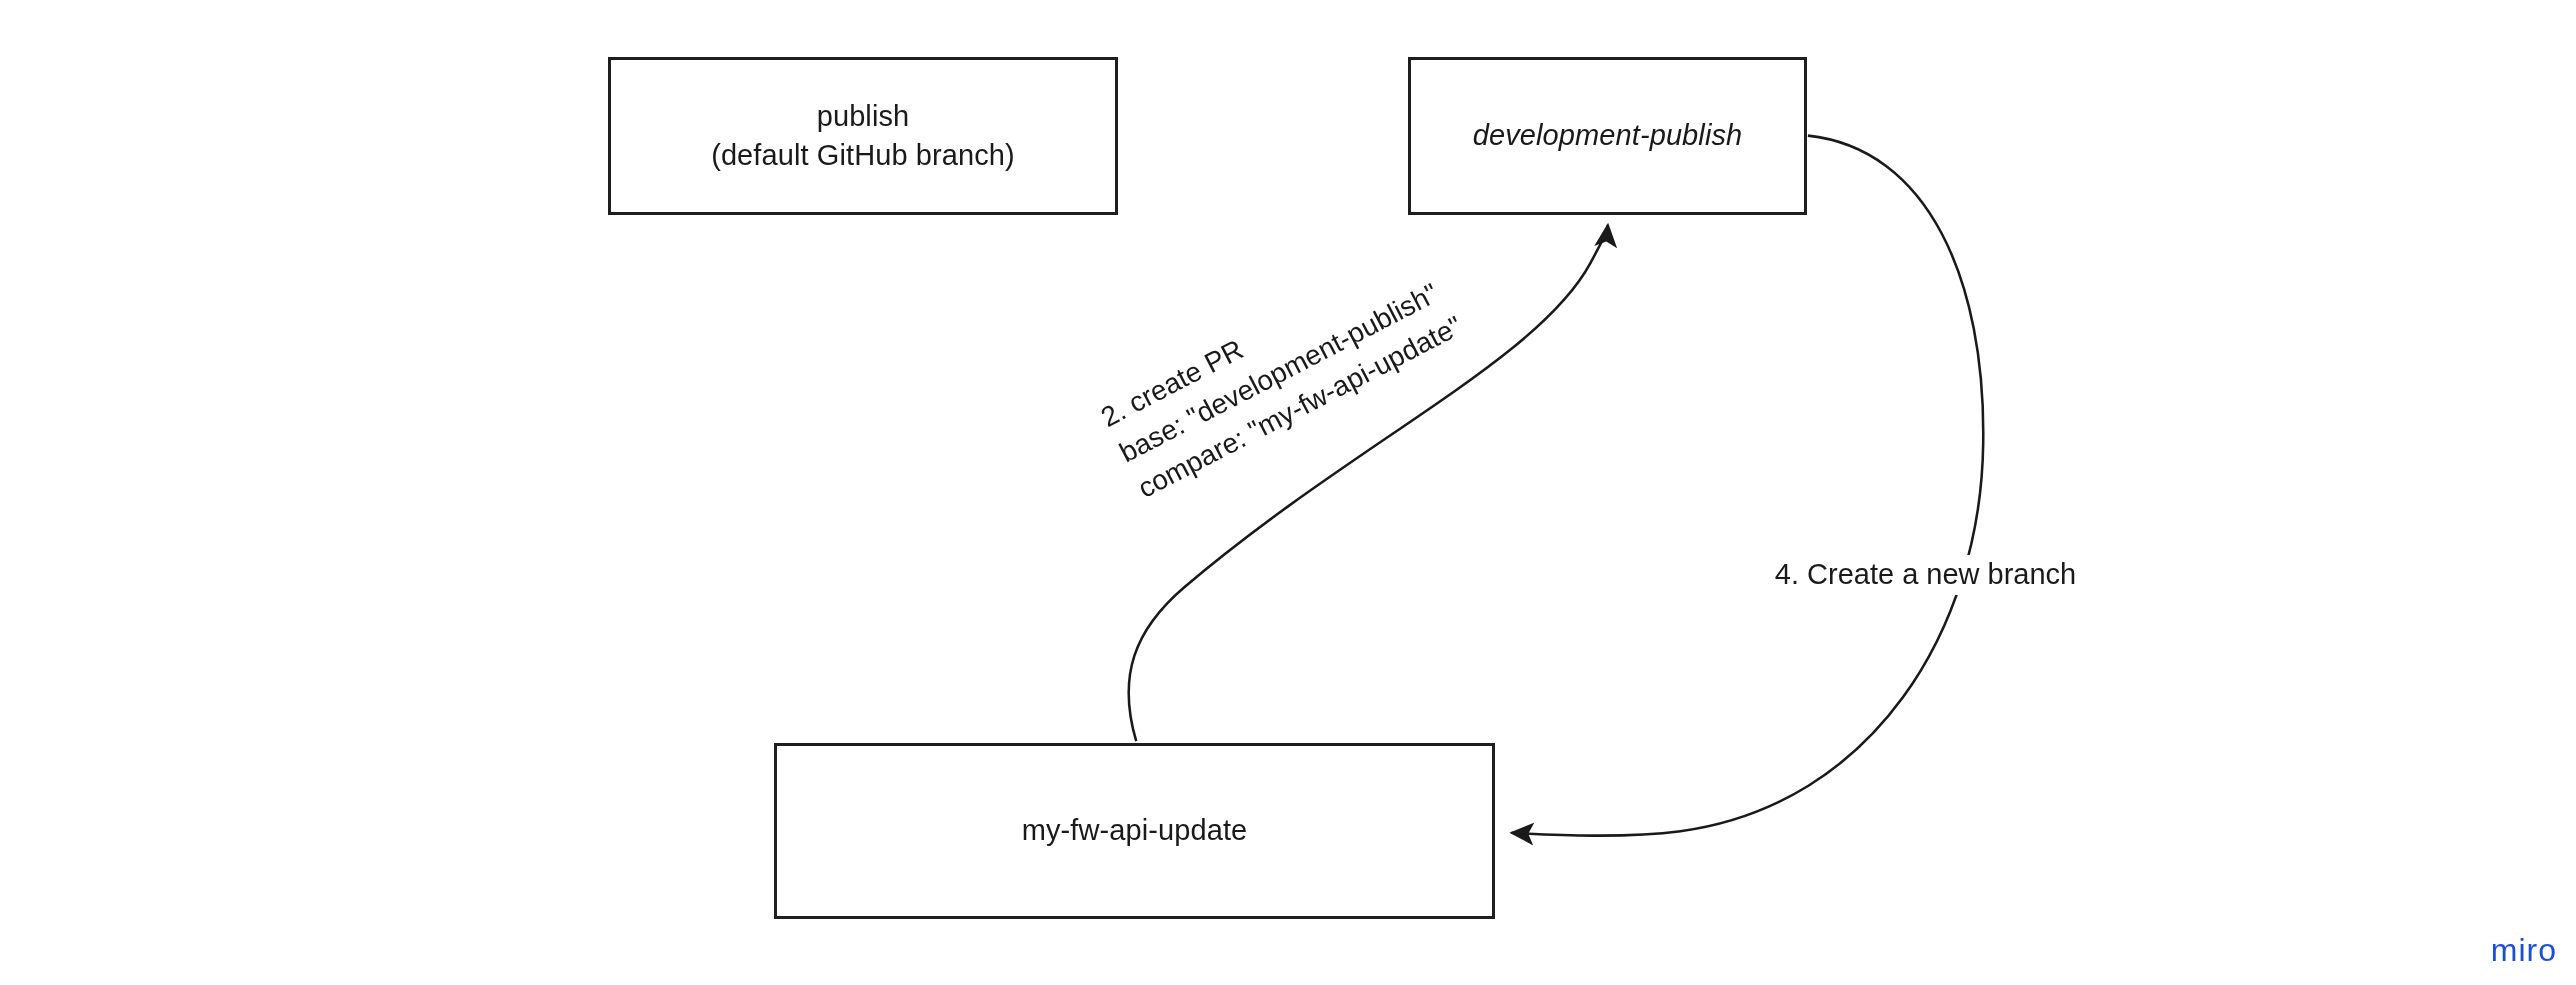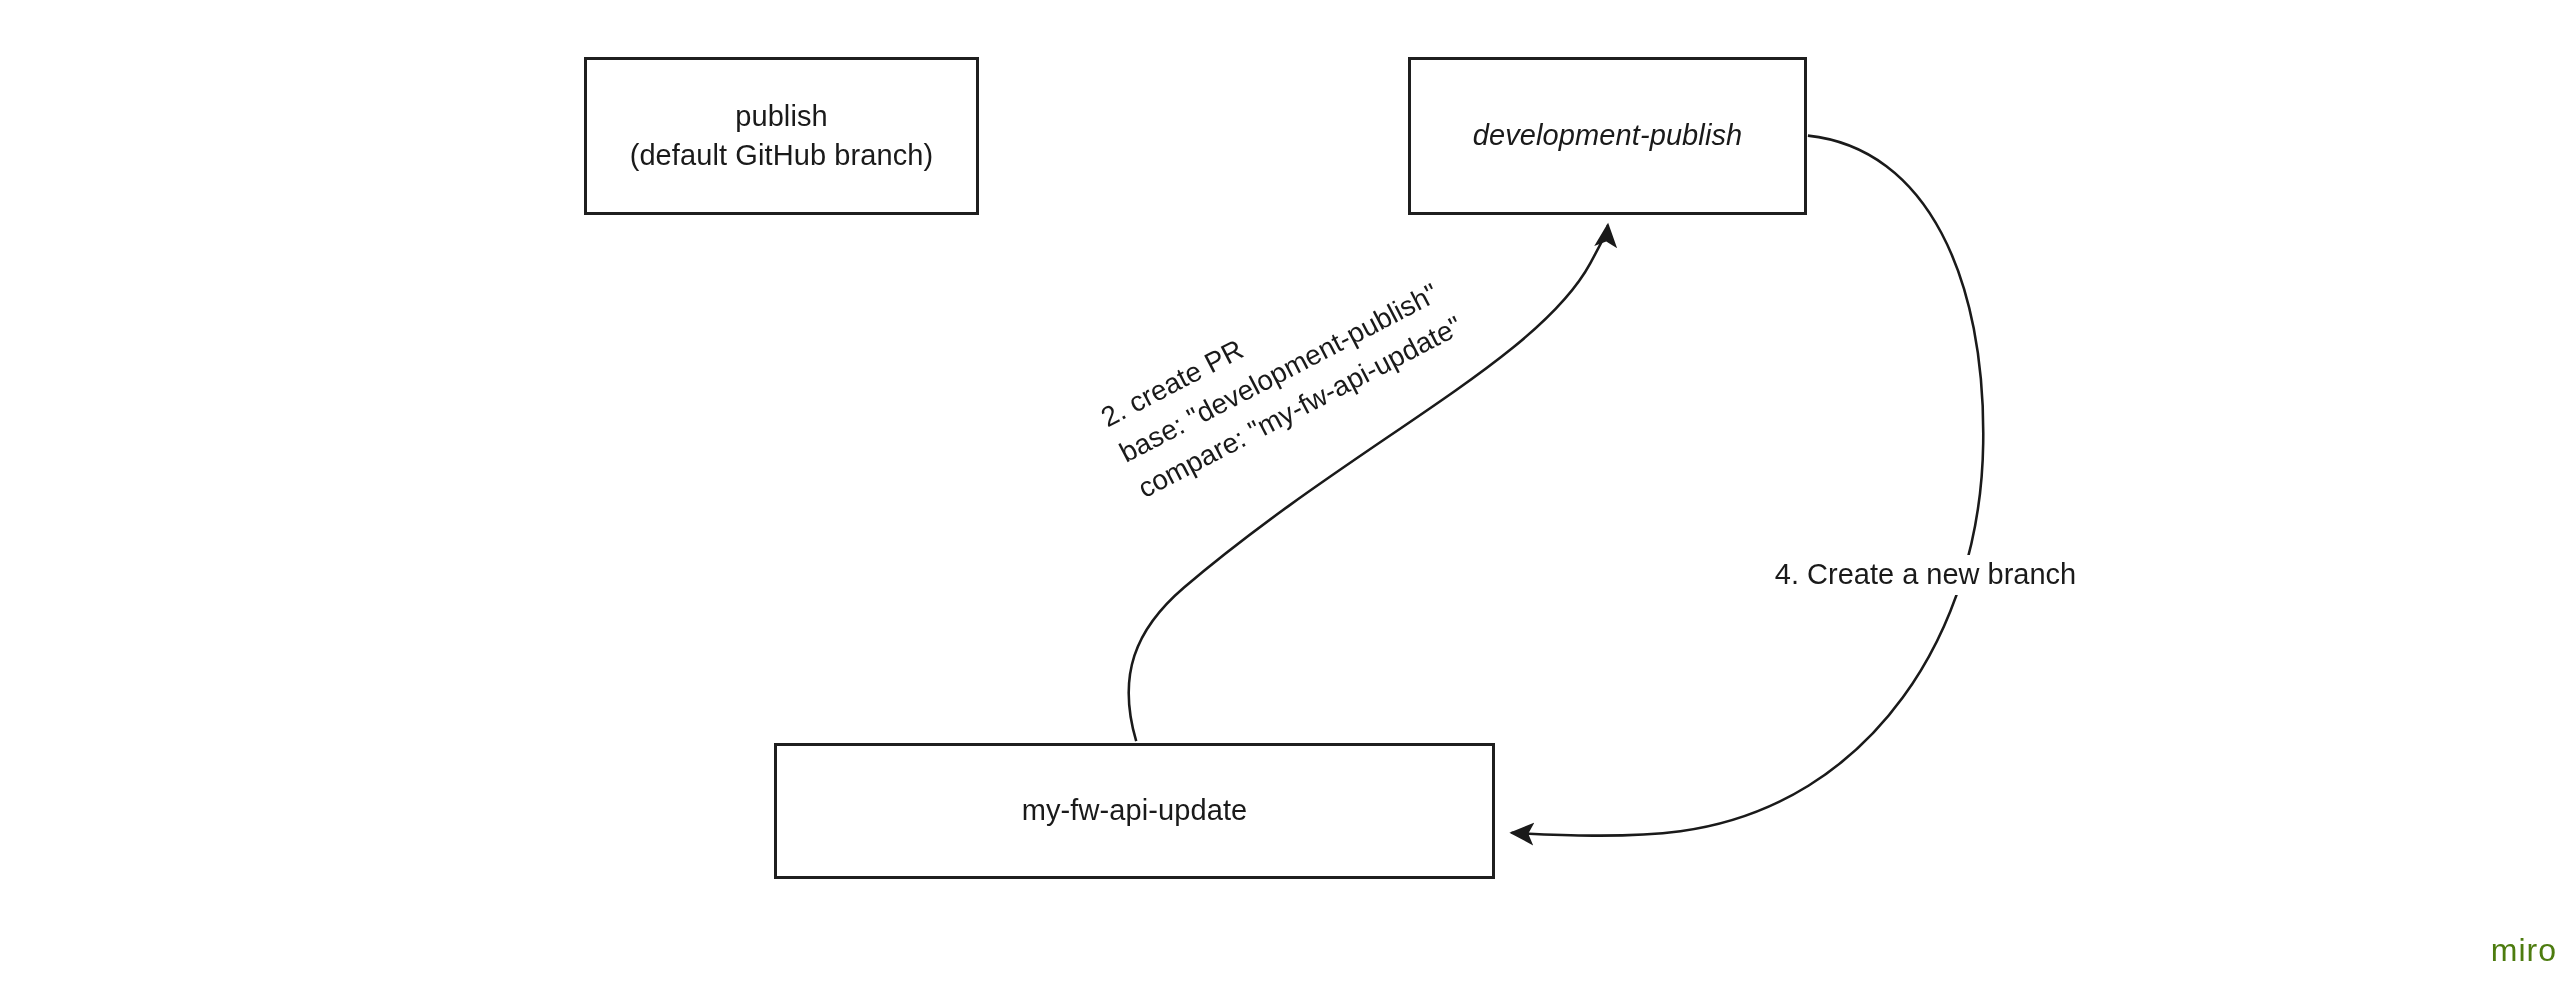--- a/index.html
+++ b/index.html
@@ -30,37 +30,37 @@
   }
   .node-label {
     font-size: 29px;
     line-height: 1.35;
     color: #1a1a1a;
     text-align: center;
     white-space: pre-line;
     letter-spacing: 0.1px;
   }
   #node-publish {
-    left: 584px;
+    left: 608px;
     top: 57px;
-    width: 395px;
+    width: 510px;
     height: 158px;
   }
   #node-development-publish {
     left: 1408px;
     top: 57px;
     width: 399px;
     height: 158px;
     font-style: italic;
   }
   #node-my-fw-api-update {
     left: 774px;
     top: 743px;
     width: 721px;
-    height: 136px;
+    height: 176px;
   }
   #edges {
     position: absolute;
     left: 0;
     top: 0;
     width: 2576px;
     height: 986px;
     z-index: 2;
   }
   .edge-label {
@@ -84,21 +84,21 @@
     line-height: 1.42;
     transform: rotate(-27.5deg);
     transform-origin: 0% 100%;
     padding: 3.2px 6.4px;
   }
   #watermark {
     position: absolute;
     right: 19px;
     bottom: 17.5px;
     font-size: 32px;
-    color: #4d7c0f;
+    color: #1d4ed8;
     letter-spacing: 1px;
     z-index: 5;
     user-select: none;
   }
 </style>
 </head>
 <body>
 
 <div id="canvas">
 

